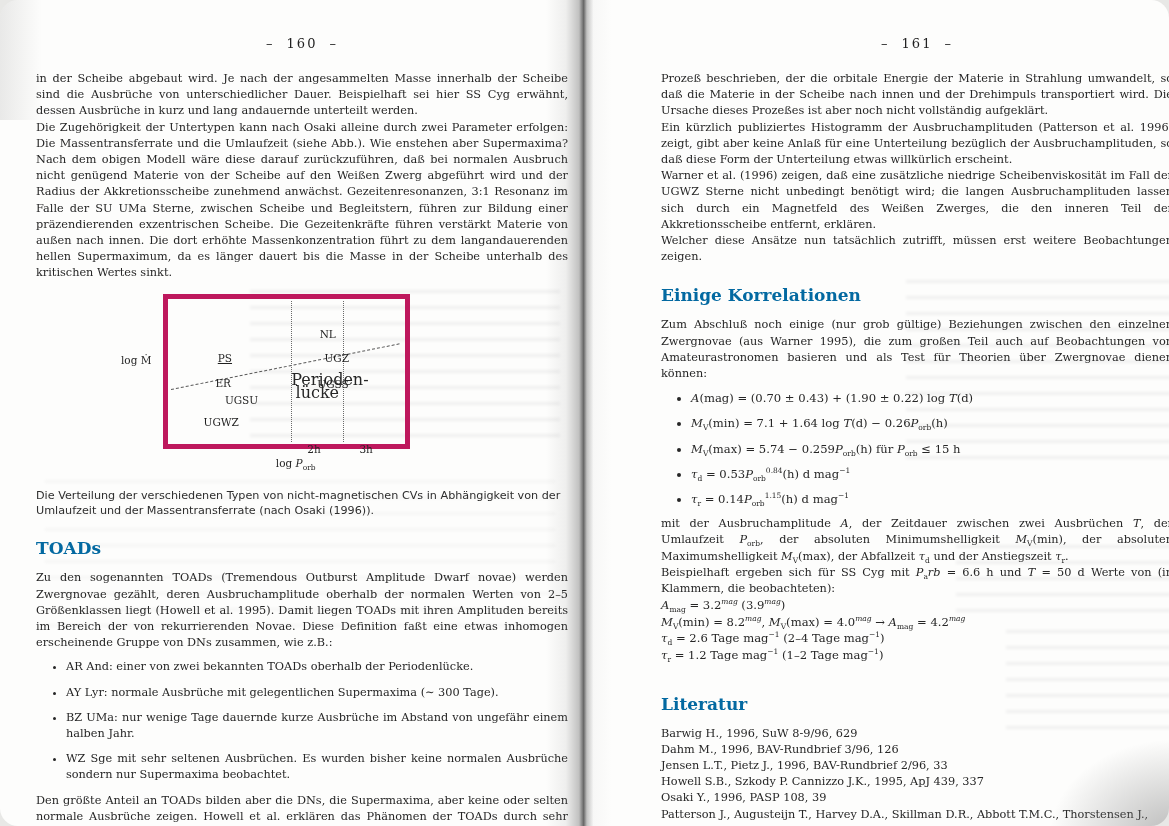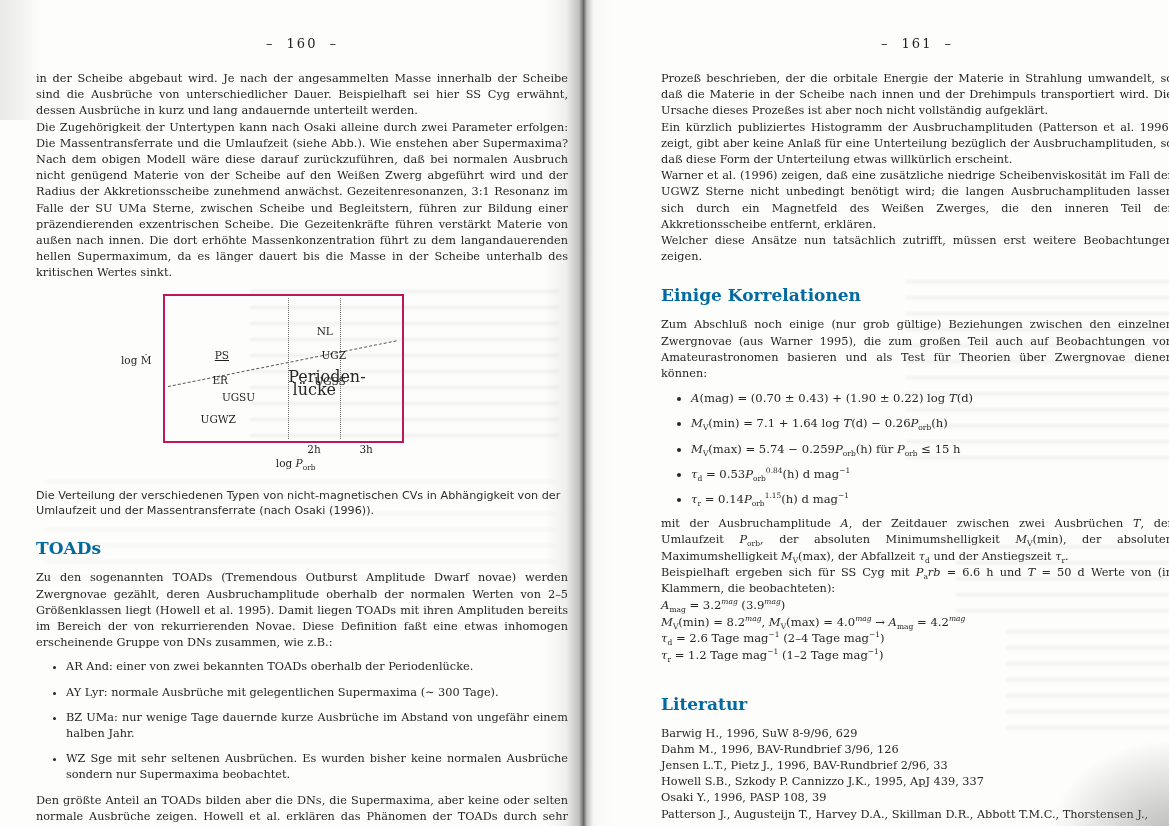--- a/index.html
+++ b/index.html
@@ -1,36 +1,36 @@
 <!DOCTYPE html>
 <html><head>
 <meta charset="utf-8">
 <style>
   html,body{margin:0;padding:0;background:#e8e8e6;}
   .spread{position:relative;width:1169px;height:826px;background:#fdfdfc;overflow:hidden;
-          font-family:"DejaVu Serif","Liberation Serif",serif;color:#262626;}
+          font-family:"DejaVu Serif","Liberation Serif",serif;color:#262626;border-radius:18px;}
   .page{position:absolute;top:0;height:826px;}
   .page-left{left:0;width:583px;}
   .page-right{left:616px;width:569px;}
   .content{position:absolute;z-index:2;}
   .page-left .content{left:36px;top:30px;width:532px;}
   .page-right .content{left:45px;top:30px;width:512px;}
   .page-num{text-align:center;font-size:13px;letter-spacing:2px;word-spacing:6px;margin:6px 0 20px 0;color:#222;}
   .para{font-size:11.3px;line-height:16.2px;text-align:justify;margin:0;}
   .heading{font-size:17px;font-weight:bold;margin:20px 0 12px 0;color:#0369a1;}
   ul.blist{margin:8px 0 0 0;padding-left:30px;}
   ul.blist li{font-size:11.3px;line-height:16.2px;text-align:justify;margin-bottom:9px;}
   ul.flist{margin:8px 0 0 0;padding-left:30px;}
   ul.flist li{font-size:11.6px;line-height:16.2px;margin-bottom:9px;}
   sub,sup{font-size:7.5px;line-height:0;}
   .vline{font-size:11.6px;line-height:16.6px;margin:0;}
   .caption{font-family:"DejaVu Sans","Liberation Sans",sans-serif;font-size:11.2px;line-height:15.4px;margin-top:16px;color:#2e2e2e;}
   
   .fig-wrap{position:relative;width:237px;height:178px;margin:12px 0 0 127px;font-size:10.5px;}
-  .fig-box{position:absolute;left:0;top:0;width:237px;height:145px;border:2px solid #be185d;background:transparent;}
+  .fig-box{position:absolute;left:0;top:0;width:237px;height:145px;border:5px solid #be185d;background:transparent;}
   .fig-label{position:absolute;color:#1f1f1f;font-weight:500;white-space:nowrap;}
   .fig-ylabel{position:absolute;left:-42px;top:60px;font-size:10.5px;}
   .fig-vline{position:absolute;top:2px;bottom:2px;width:0;border-left:1px dotted #6a6a6a;}
   .fig-diag{position:absolute;left:3px;top:90px;width:233px;border-top:1.3px dashed #5a5a5a;transform:rotate(-11.3deg);transform-origin:left center;}
   .fig-gap{position:absolute;left:52%;width:22%;top:52%;text-align:center;line-height:12.5px;font-size:16px;}
   .fig-tick{position:absolute;top:149px;font-size:10.5px;margin-left:28px;}
   .fig-xlabel{position:absolute;top:163px;left:56%;transform:translateX(-50%);font-size:10.5px;}
   
   .spine{position:absolute;left:546px;top:0;width:66px;height:826px;z-index:5;pointer-events:none;
     background:linear-gradient(to right,rgba(110,110,110,0) 0%,rgba(110,110,110,0.10) 30%,rgba(80,80,80,0.35) 50%,rgba(45,45,45,0.72) 57%,rgba(60,60,60,0.30) 62%,rgba(200,200,200,0.10) 72%,rgba(255,255,255,0) 100%);}

